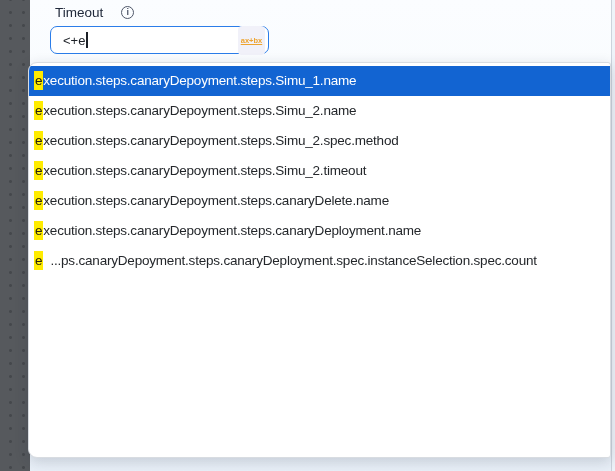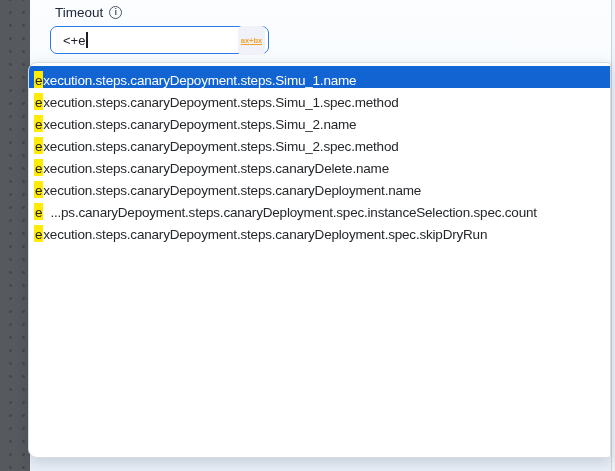--- a/index.html
+++ b/index.html
@@ -22,21 +22,21 @@
 
   
   .side-panel {
     position:absolute; left:30px; top:0; width:582px; height:471px;
     background:linear-gradient(180deg,#fbfdff 0%,#f6fafd 40%,#e9f0f8 100%);
     border-right:1px solid #ccd3dc;
   }
 
   .field-label {
     position:absolute; left:25px; top:5px;
-    display:flex; align-items:center; gap:6px;
+    display:flex; align-items:center; gap:18px;
     font-size:13.5px; font-weight:500; color:#20293a;
   }
   .info-icon {
     display:inline-flex; align-items:center; justify-content:center;
     width:13px; height:13px; border:1.3px solid #4e5668; border-radius:50%;
     font-size:9px; font-weight:700; color:#4e5668; font-style:normal;
     line-height:1;
   }
 
   .timeout-input {
@@ -68,21 +68,21 @@
   .dropdown {
     position:absolute; left:28px; top:62px; width:583px; height:396px;
     background:#ffffff;
     border:1px solid #d8dce1;
     border-radius:9px 3px 3px 9px;
     box-shadow:0 4px 14px rgba(30,40,60,.18);
     padding:3px 0;
     overflow:hidden;
   }
   .ac-row {
-    height:22px; line-height:30px;
+    height:30px; line-height:30px;
     padding-left:5px;
     font-size:13.5px; letter-spacing:-0.2px;
     color:#24272b;
     white-space:nowrap; overflow:hidden;
     cursor:pointer;
   }
   .ac-row.selected { background:#1264d2; color:#ffffff; }
   .hl {
     background:#ffec00; color:#23200a;
     padding:2px 1px;
@@ -101,20 +101,19 @@
 
   <div class="timeout-input">
     <span class="input-value">&lt;+e</span>
     <span class="text-cursor"></span>
     <span class="expr-badge">ax+bx</span>
   </div>
 </div>
 
 <div class="dropdown">
   <div class="ac-row selected"><span class="hl">e</span><span>xecution.steps.canaryDepoyment.steps.Simu_1.name</span></div>
-  <div class="ac-row"><span class="hl">e</span><span>xecution.steps.canaryDepoyment.steps.Simu_1.spec.method</span></div>
   <div class="ac-row"><span class="hl">e</span><span>xecution.steps.canaryDepoyment.steps.Simu_2.name</span></div>
   <div class="ac-row"><span class="hl">e</span><span>xecution.steps.canaryDepoyment.steps.Simu_2.spec.method</span></div>
+  <div class="ac-row"><span class="hl">e</span><span>xecution.steps.canaryDepoyment.steps.Simu_2.timeout</span></div>
   <div class="ac-row"><span class="hl">e</span><span>xecution.steps.canaryDepoyment.steps.canaryDelete.name</span></div>
   <div class="ac-row"><span class="hl">e</span><span>xecution.steps.canaryDepoyment.steps.canaryDeployment.name</span></div>
   <div class="ac-row"><span class="hl">e</span><span>&nbsp;&nbsp;...ps.canaryDepoyment.steps.canaryDeployment.spec.instanceSelection.spec.count</span></div>
-  <div class="ac-row"><span class="hl">e</span><span>xecution.steps.canaryDepoyment.steps.canaryDeployment.spec.skipDryRun</span></div>
 </div>
 
 </body></html>

